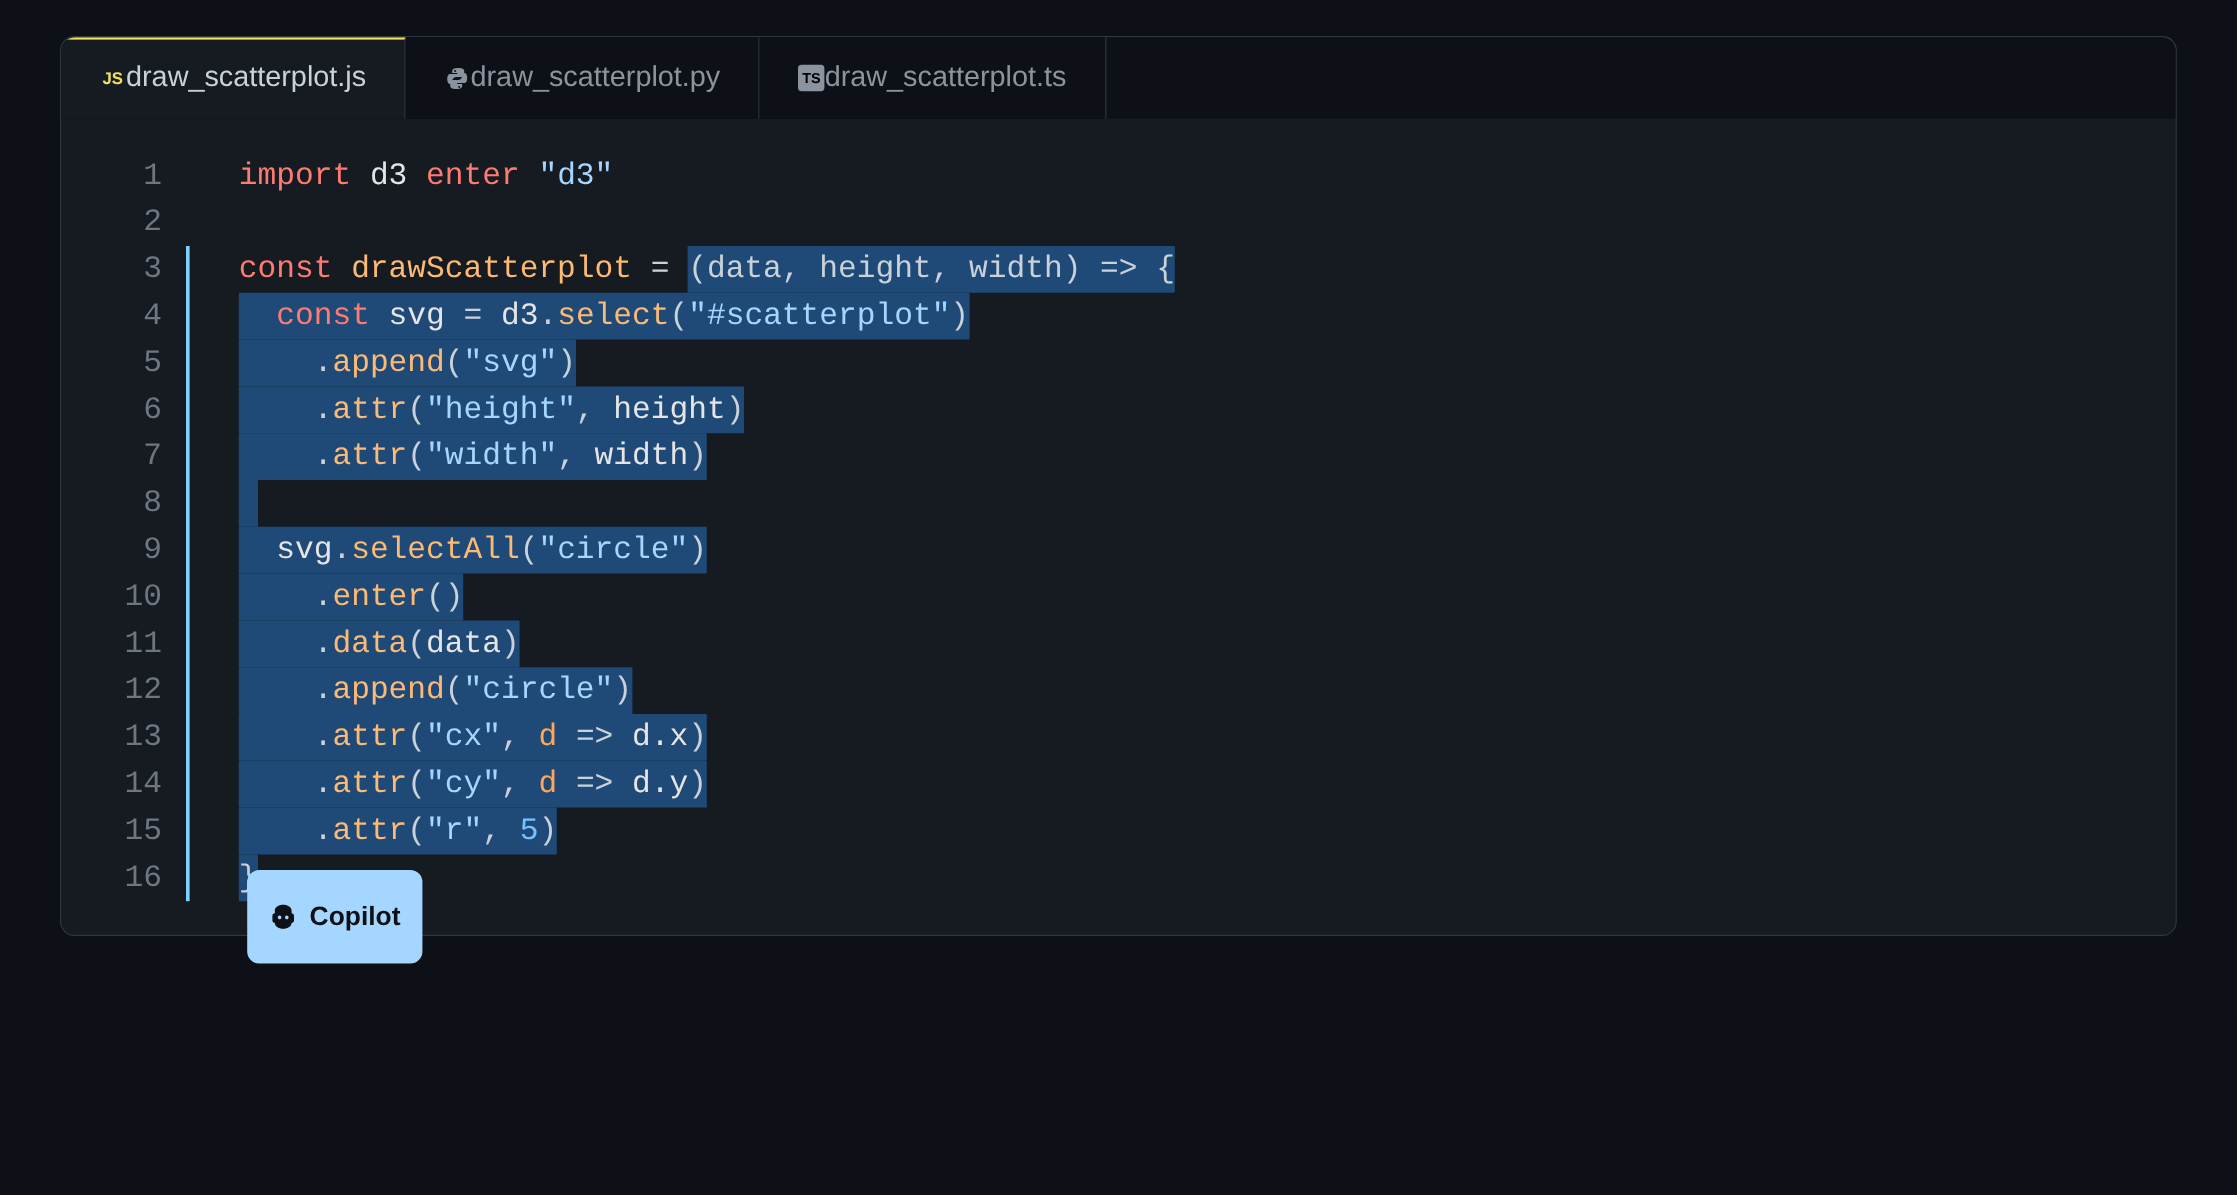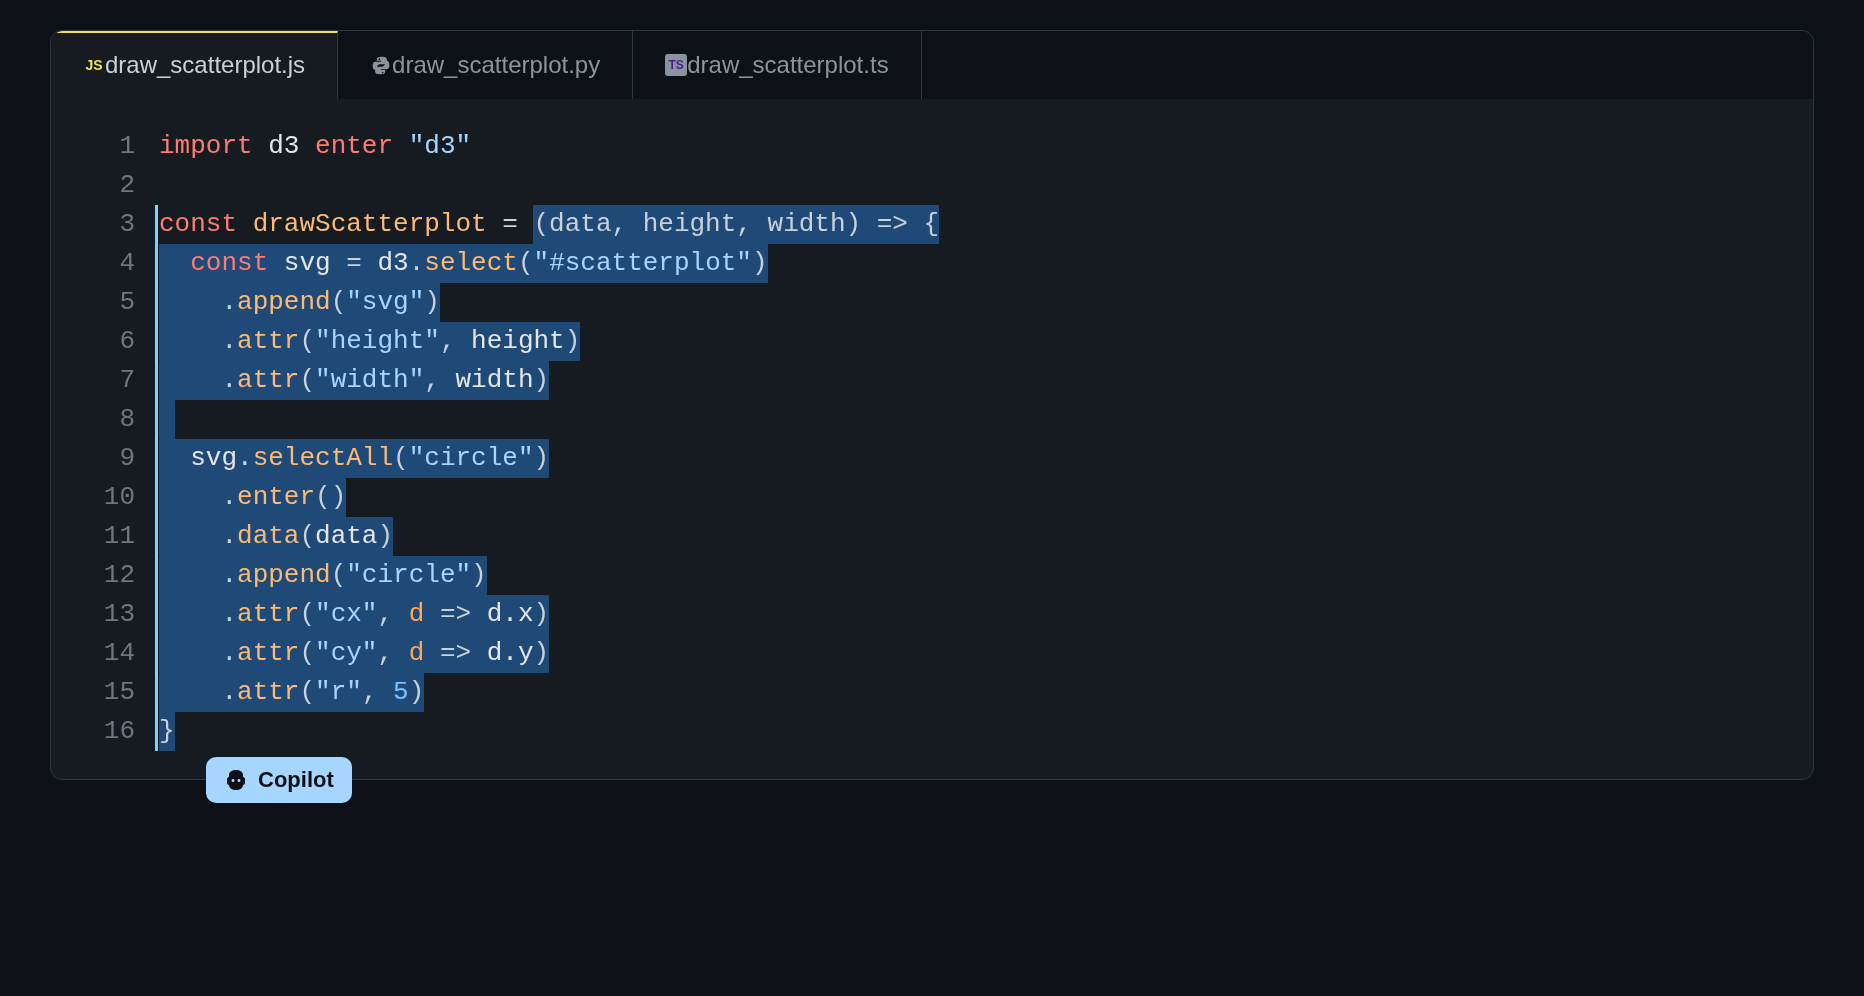--- a/index.html
+++ b/index.html
@@ -49,21 +49,21 @@
     justify-content: center;
     width: 22px;
     height: 22px;
     font-size: 14px;
     font-weight: 700;
     color: #8b949e;
     flex-shrink:0;
   }
   .tab.active .lang-icon { color: #f0e15a; }
   .lang-icon.ts-box {
-    background:#8b949e; color:#4c1d95; border-radius:3px; font-size:12px;
+    background:#8b949e; color:#000000; border-radius:3px; font-size:12px;
   }
   .code-area {
     display: flex;
     padding: 28px 0 28px 0;
     font-family: "SFMono-Regular", Consolas, "Liberation Mono", Menlo, monospace;
     font-size: 26px;
     line-height: 1.5;
     position: relative;
   }
   .gutter {
@@ -76,20 +76,21 @@
   .gutter div { height: 39px; }
   .code {
     flex: 1;
     position: relative;
   }
   .code-line {
     height: 39px;
     display: flex;
     align-items: center;
     white-space: pre;
+    margin-left: 40px;
   }
   .selection-bar {
     position: absolute;
     left: -4px;
     top: 0;
     width: 3px;
     background: #7dd3fc;
   }
   .sel { background: #1f4a78; border-radius: 1px; }
   .tk-kw   { color: #ff7b72; }
@@ -104,21 +105,21 @@
     position: absolute;
     left: 155px;
     bottom: -24px;
     background: #a5d6ff;
     color: #0d1117;
     font-weight: 600;
     font-size: 22px;
     display: inline-flex;
     align-items: center;
     gap: 10px;
-    padding: 10px 18px;
+    padding: 26px 18px;
     border-radius: 10px;
     cursor: pointer;
   }
   .copilot-badge svg { width: 24px; height: 24px; }
 </style>
 </head>
 <body>
 
 <div class="editor-window">
 

